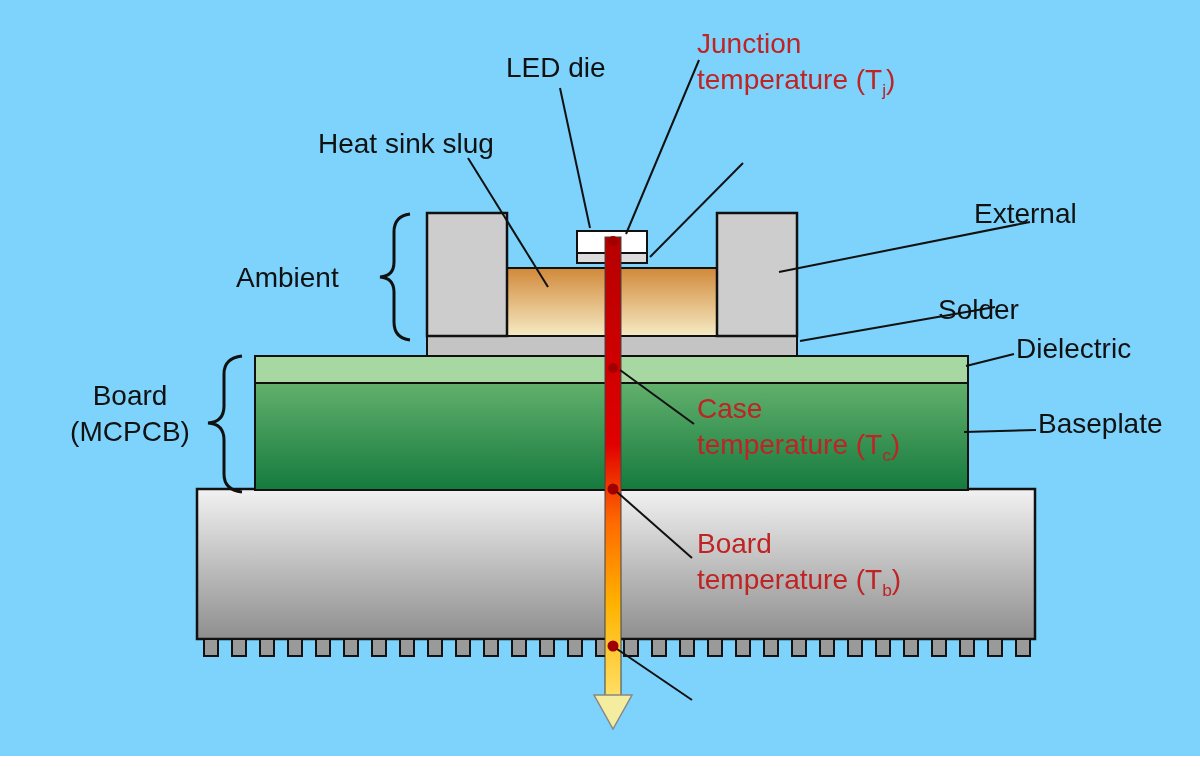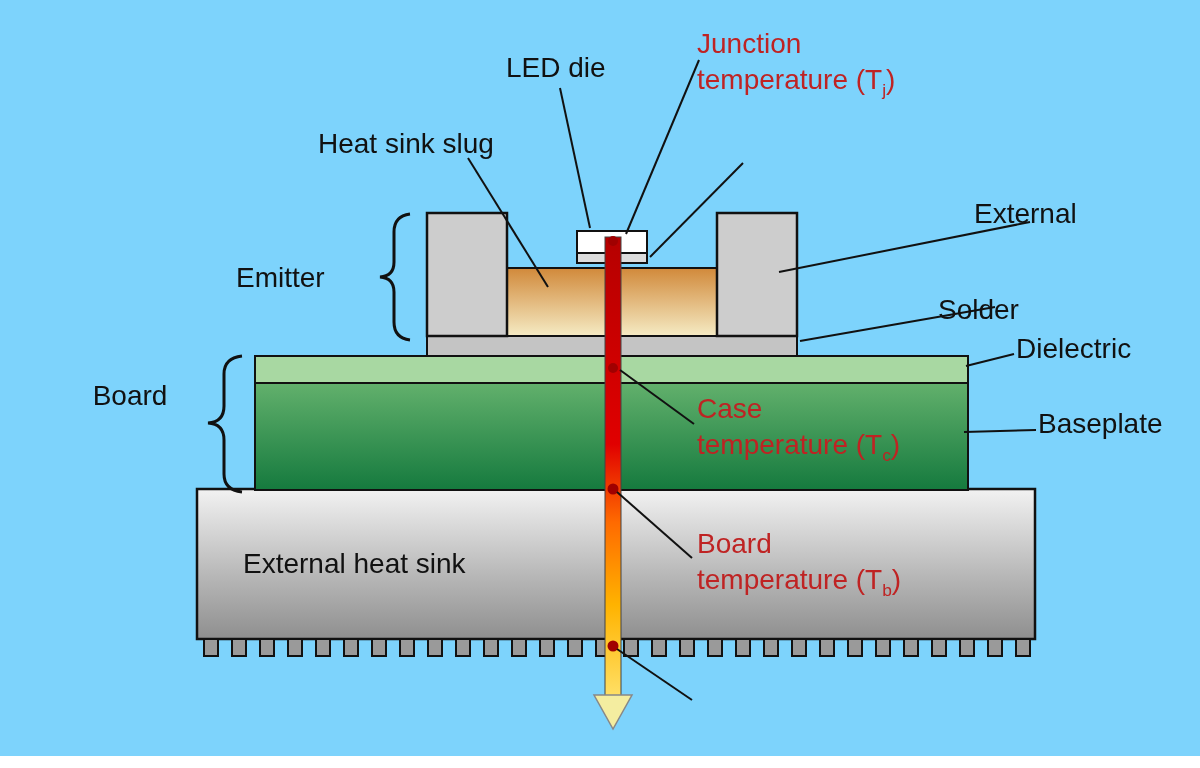--- a/index.html
+++ b/index.html
@@ -93,25 +93,25 @@
     <path d="M 410 214 Q 394 216 394 232 L 394 262 Q 394 276 380 277 Q 394 278 394 292 L 394 322 Q 394 338 410 340" fill="none" stroke="#111" stroke-width="3"></path>
     <path d="M 242 356 Q 224 358 224 374 L 224 406 Q 224 422 208 423 Q 224 424 224 440 L 224 474 Q 224 490 242 492" fill="none" stroke="#111" stroke-width="3"></path>
   </svg>
 
   <div class="lbl" style="left:506px; top:50px">LED die</div>
   <div class="lbl" style="left:318px; top:126px">Heat sink slug</div>
   <div class="lbl" style="left:974px; top:196px">External</div>
   <div class="lbl" style="left:938px; top:292px">Solder</div>
   <div class="lbl" style="left:1016px; top:331px">Dielectric</div>
   <div class="lbl" style="left:1038px; top:406px">Baseplate</div>
-  <div class="lbl" style="left:236px; top:260px">Emitter</div>
+  <div class="lbl" style="left:236px; top:260px">Ambient</div>
   <div class="lbl center" style="left:50px; top:378px; width:160px">
     <span>Board</span><br>
+    <span>(MCPCB)</span>
   </div>
-  <div class="lbl" style="left:243px; top:546px">External heat sink</div>
 
   <div class="lbl red" style="left:697px; top:26px">
     <span>Junction</span><br>
     <span>temperature (T</span><sub>j</sub><span>)</span>
   </div>
 
   <div class="lbl red" style="left:697px; top:391px">
     <span>Case</span><br>
     <span>temperature (T</span><sub>c</sub><span>)</span>
   </div>

